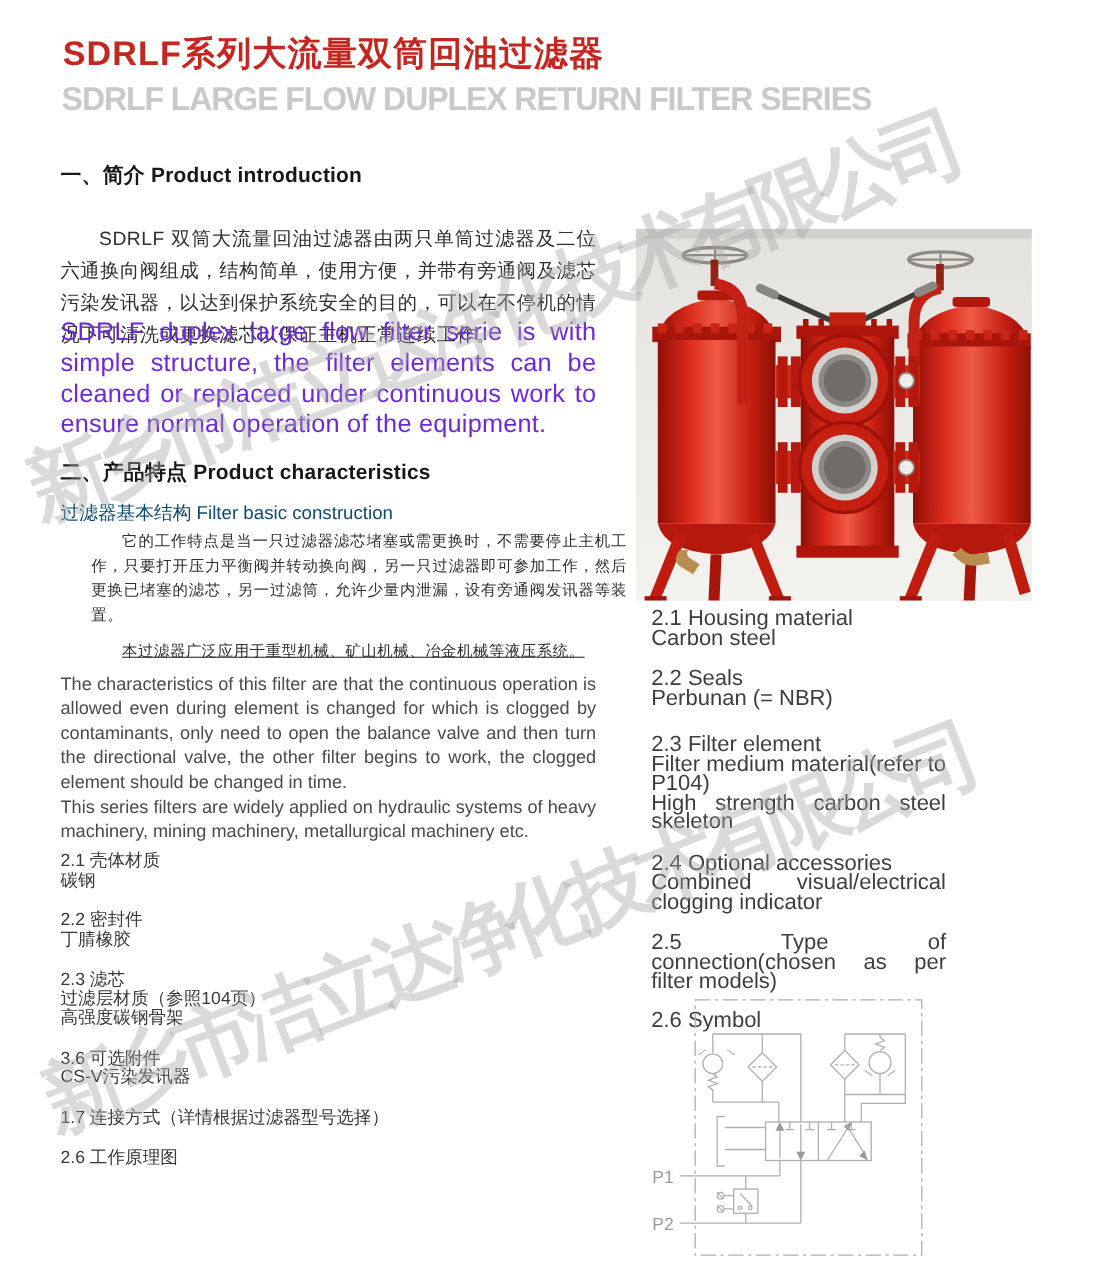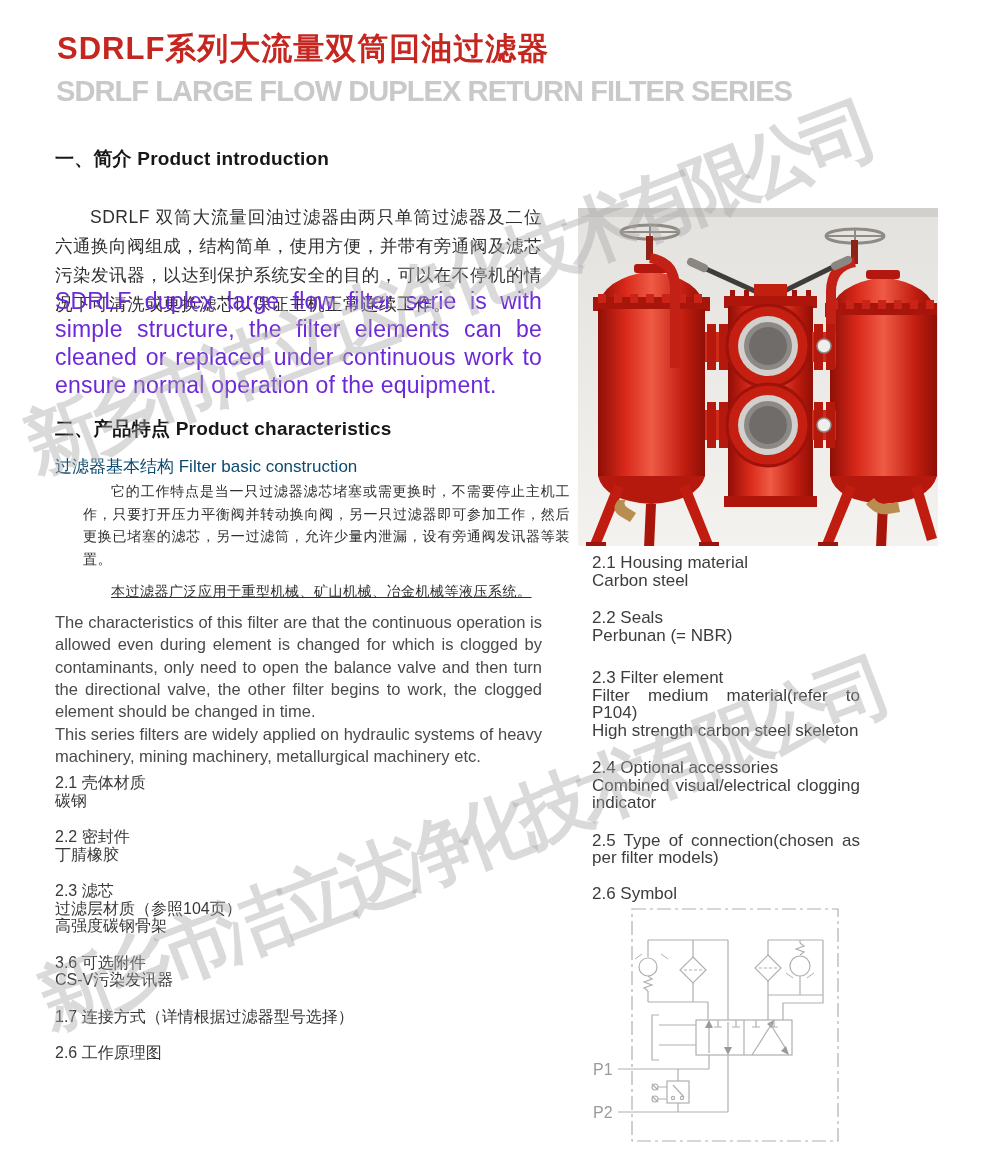--- a/index.html
+++ b/index.html
@@ -31,21 +31,21 @@
   }
   .p-en-big{
     font-size:23px;line-height:28px;color:#6d28d9;text-align:justify;letter-spacing:0.2px;
   }
   .p-en{
     font-size:16.5px;line-height:22.3px;color:#4a4a4a;text-align:justify;
   }
   .subhead{font-size:17px;color:#0c4a6e;white-space:nowrap;}
   .specs{font-size:16px;line-height:17.5px;color:#383838;}
   .specs .spec-item{margin-bottom:19px;}
-  .specs-en{font-size:17px;line-height:17.5px;color:#3d3d3d;text-align:justify;}
+  .specs-en{font-size:20px;line-height:17.5px;color:#3d3d3d;text-align:justify;}
   .specs-en .spec-item{margin-bottom:20px;}
   .photo{
     left:578px;top:208px;width:360px;height:338px;background:#f1efec;
   }
   .diagram{left:585px;top:893px;width:270px;height:272px;}
   .watermark{
     font-size:74px;font-weight:bold;letter-spacing:-10px;white-space:nowrap;
     color:rgba(168,168,168,0.42);z-index:40;pointer-events:none;
     transform:rotate(-21deg);transform-origin:left center;line-height:74px;
   }

